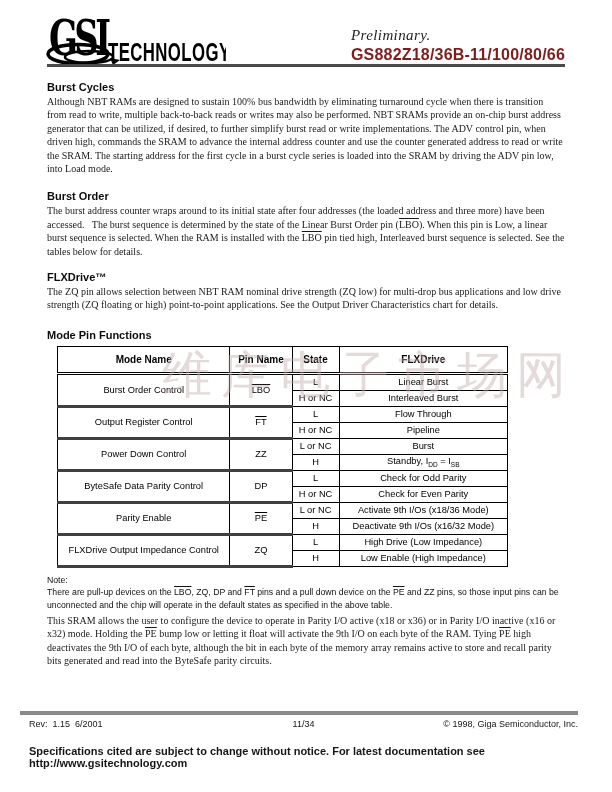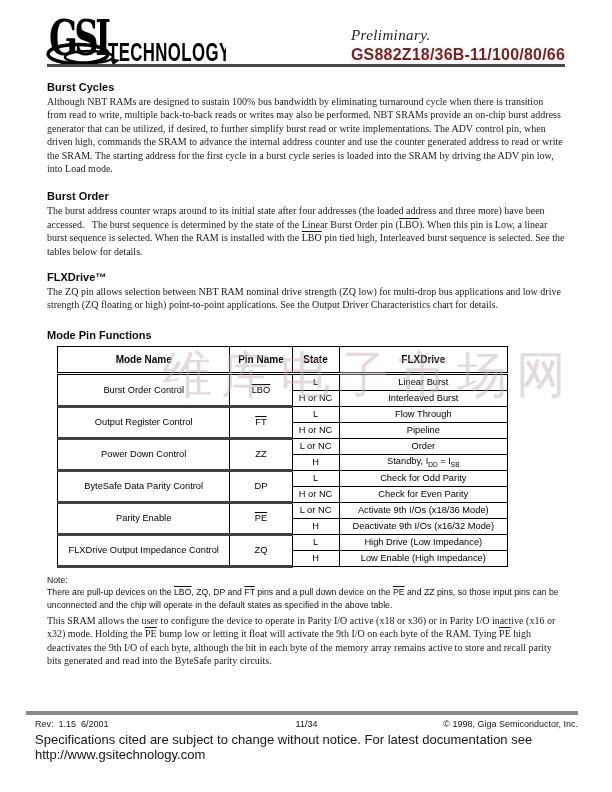--- a/index.html
+++ b/index.html
@@ -41,28 +41,28 @@
     border-left:1px solid #000; border-right:1px solid #000; color:#000;
   }
   tr.sub1 td.c-state, tr.sub1 td.c-func { border-bottom:1px solid #000; }
   tr.sub2 td { border-bottom:1px solid #000; }
   td.c-mode, td.c-pin { border-bottom:3px solid #404040; }
   sub { font-size:6.5px; }
   .ov { text-decoration:overline; }
   .note-label { font-size:8.7px; margin-top:7px; color:#111; }
   .note-text { font-size:8.7px; line-height:13px; margin-top:1px; color:#111; white-space:pre-wrap; }
   
-  .footer { position:absolute; left:26px; right:34px; top:711px; z-index:2; }
+  .footer { position:absolute; left:20px; right:34px; top:711px; z-index:2; }
   .footer-rule { height:4px; background:#8a8a8a; }
   .footer-row { display:flex; margin-top:4px; font-size:9px; color:#161616; }
   .footer-row span { white-space:pre; }
   .f-rev { flex:1; text-align:left; padding-left:9px; }
   .f-page { flex:1; text-align:center; }
   .f-copy { flex:1; text-align:right; }
-  .disclaimer { font-size:13px; margin-top:3px; padding-left:9px; color:#161616; }
+  .disclaimer { font-size:11px; margin-top:16px; padding-left:9px; color:#161616;font-weight:bold; }
   
   .watermark {
     position:absolute; left:162px; top:342px; z-index:3; pointer-events:none;
     font-size:50px; letter-spacing:9px; color:rgba(196,172,172,0.45);
     font-family:"DejaVu Sans", sans-serif; font-weight:normal;
   }
 </style>
 </head>
 <body>
 
@@ -135,21 +135,21 @@
             <td class="c-func">Flow Through</td>
           </tr>
           <tr class="sub2">
             <td class="c-state">H or NC</td>
             <td class="c-func">Pipeline</td>
           </tr>
           <tr class="sub1">
             <td class="c-mode" rowspan="2">Power Down Control</td>
             <td class="c-pin" rowspan="2">ZZ</td>
             <td class="c-state">L or NC</td>
-            <td class="c-func">Order</td>
+            <td class="c-func">Burst</td>
           </tr>
           <tr class="sub2">
             <td class="c-state">H</td>
             <td class="c-func">Standby, I<sub>DD</sub> = I<sub>SB</sub></td>
           </tr>
           <tr class="sub1">
             <td class="c-mode" rowspan="2">ByteSafe Data Parity Control</td>
             <td class="c-pin" rowspan="2">DP</td>
             <td class="c-state">L</td>
             <td class="c-func">Check for Odd Parity</td>

